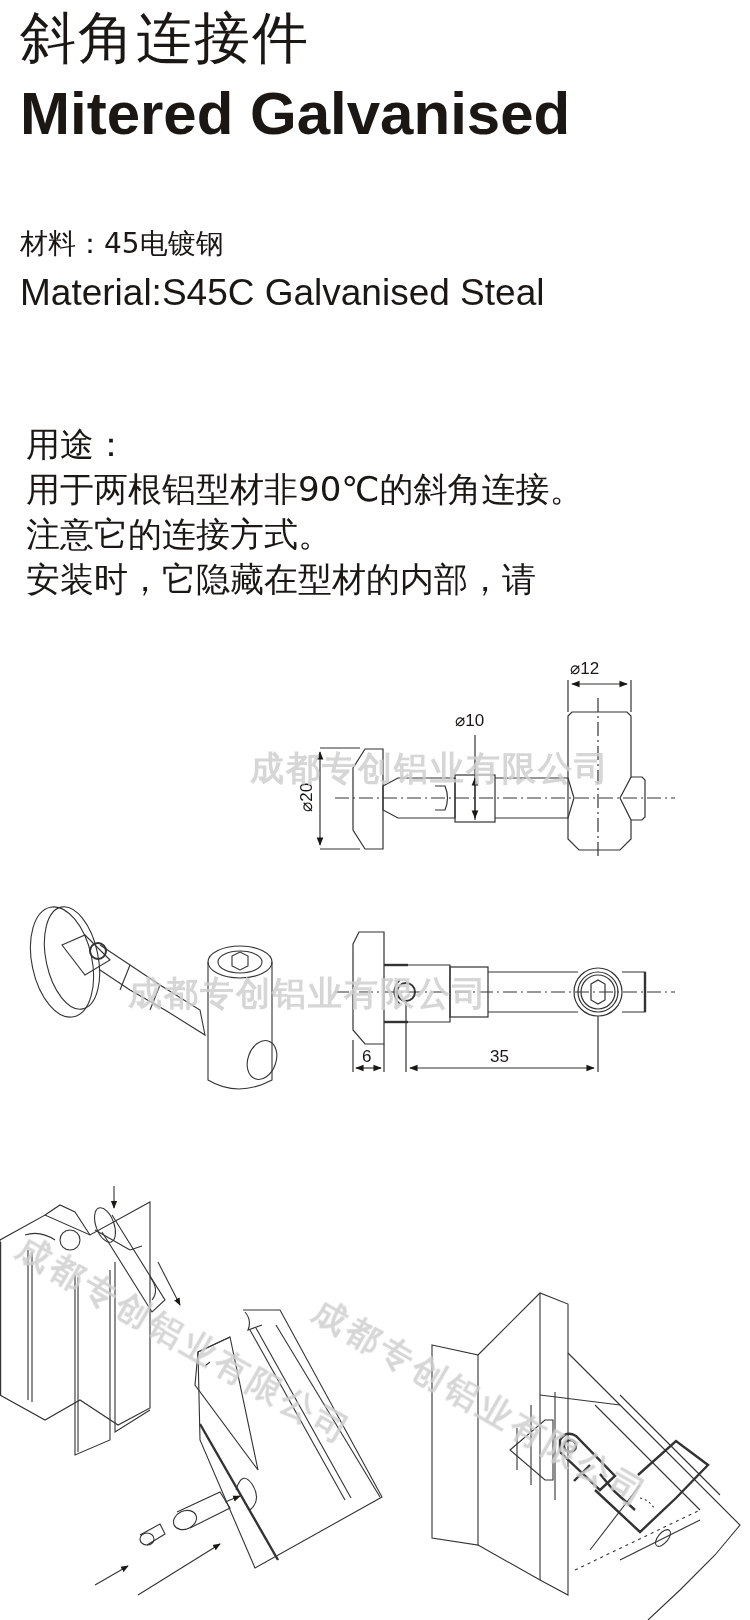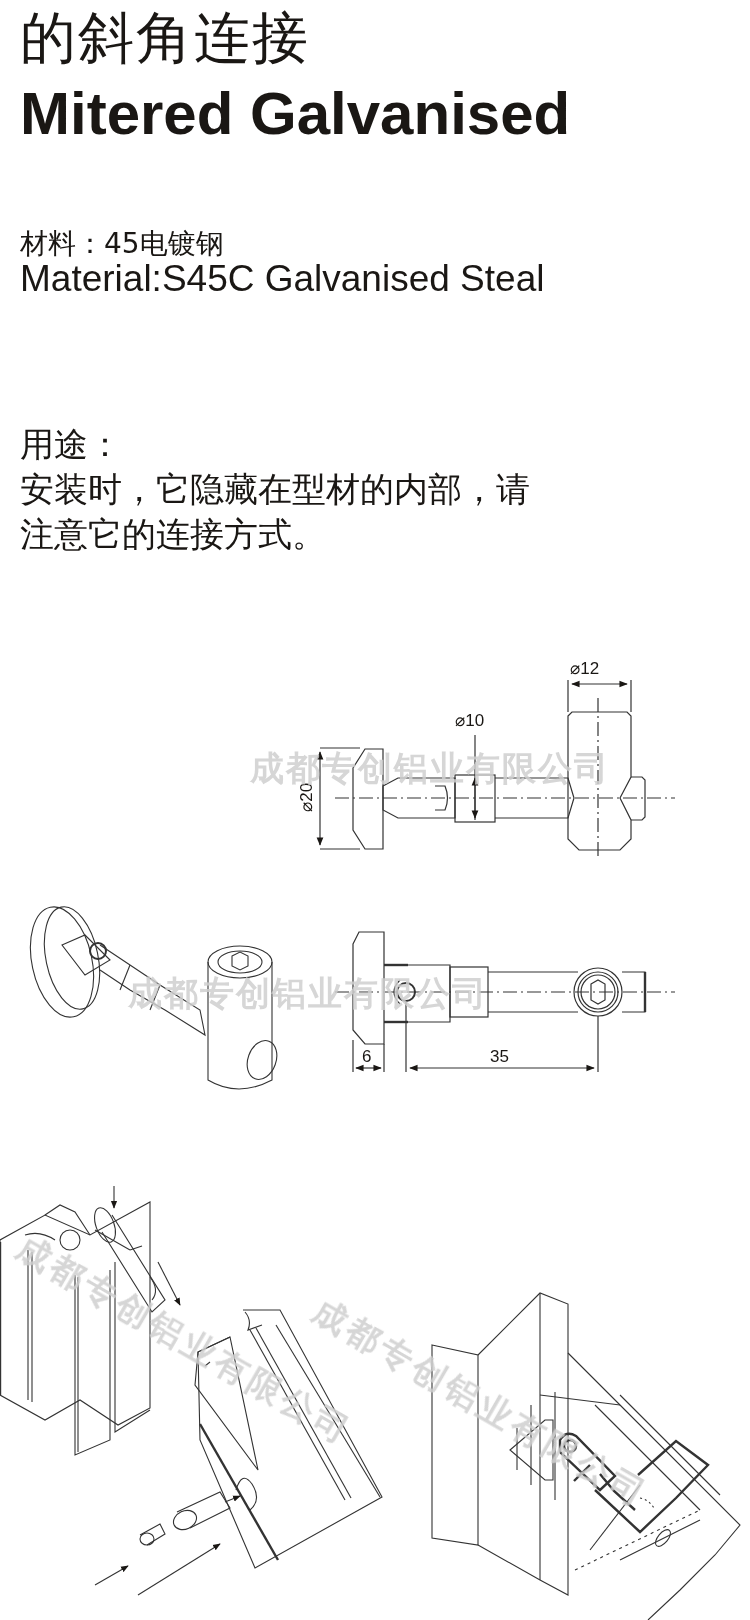--- a/index.html
+++ b/index.html
@@ -1,39 +1,40 @@
 <!DOCTYPE html>
 <html><head>
 <meta charset="utf-8">
 <style>
   html, body { margin:0; padding:0; background:#ffffff; }
   body { width:750px; height:1620px; position:relative; overflow:hidden; font-family:"DejaVu Sans", sans-serif; color:#1a1714; }
   .title-cn { position:absolute; left:20px; top:2px; font-size:56px; line-height:72px; font-weight:normal; letter-spacing:2px; }
   .title-en { position:absolute; left:20px; top:74px; font-family:"Liberation Sans", sans-serif; font-weight:bold; font-size:60px; line-height:80px; letter-spacing:0px; }
   .mat-cn { position:absolute; left:20px; top:222px; font-size:28px; line-height:44px; }
-  .mat-en { position:absolute; left:20px; top:256px; font-family:"Liberation Sans", sans-serif; font-size:37px; line-height:46px; font-weight:normal; }
+  .mat-en { position:absolute; left:20px; top:270px; font-family:"Liberation Sans", sans-serif; font-size:37px; line-height:46px; font-weight:normal; }
   .use-block { position:absolute; left:20px; top:422px; font-size:34px; line-height:45px; }
-  .use-block div { white-space:nowrap; }
+  .use-block div { white-space:nowrap;margin-left:6px; }
   svg.drw { position:absolute; left:0; top:0; }
   .dim { font-family:"Liberation Sans", sans-serif; font-size:17px; fill:#1a1714; }
   .wm { font-family:"DejaVu Serif", serif; font-weight:bold; fill:#cfcfcf; }
 </style>
 </head>
 <body>
 
-<div class="title-cn">的斜角连接</div>
+<div class="title-cn">斜角连接件</div>
 <div class="title-en">Mitered Galvanised</div>
 
 <div class="mat-cn">材料：45电镀钢</div>
 <div class="mat-en">Material:S45C  Galvanised Steal</div>
 
 <div class="use-block">
   <div>用途：</div>
+  <div>用于两根铝型材非90℃的斜角连接。</div>
+  <div>注意它的连接方式。</div>
   <div>安装时，它隐藏在型材的内部，请</div>
-  <div>注意它的连接方式。</div>
 </div>
 
 <svg class="drw" width="750" height="1620" viewBox="0 0 750 1620">
   <defs>
     <marker id="arr" viewBox="0 0 10 10" refX="9" refY="5" markerWidth="7" markerHeight="7" orient="auto-start-reverse">
       <path d="M0,1 L10,5 L0,9 z" fill="#1a1714"></path>
     </marker>
   </defs>
 
   <g stroke="#333" stroke-width="1.2" fill="none">

